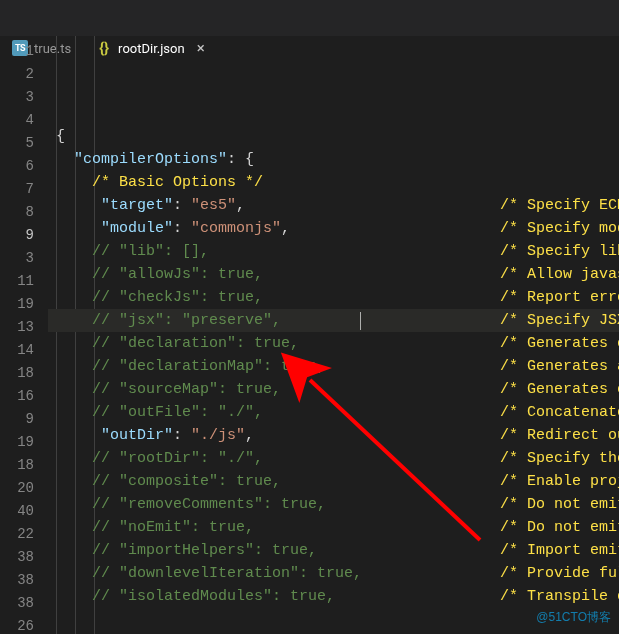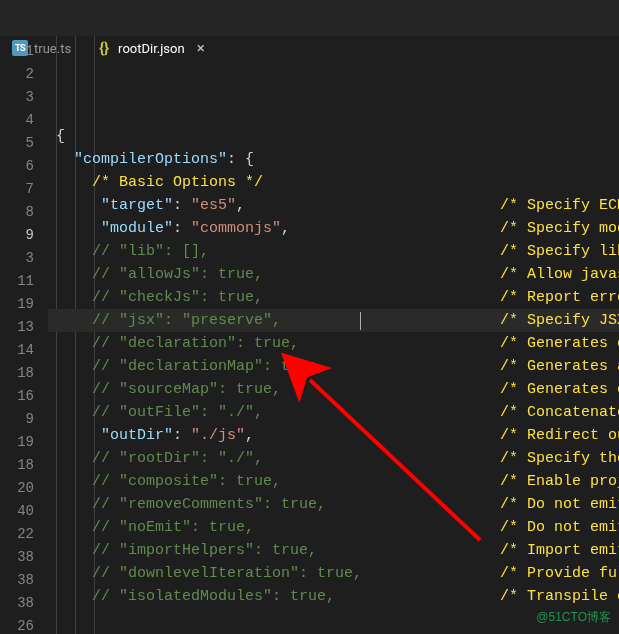--- a/index.html
+++ b/index.html
@@ -89,21 +89,21 @@
     top: 3px;
   }
   svg.arrow {
     position: absolute;
     pointer-events: none;
     left: 0; top: 0;
   }
   .watermark {
     position: absolute;
     right: 8px; bottom: 8px;
-    color: #22c55e;
+    color: #0ea5e9;
     font-size: 12px;
     font-family: sans-serif;
     opacity: 0.7;
   }
 </style>
 </head>
 <body>
 
 <div class="tabbar">
     <div class="tab">

